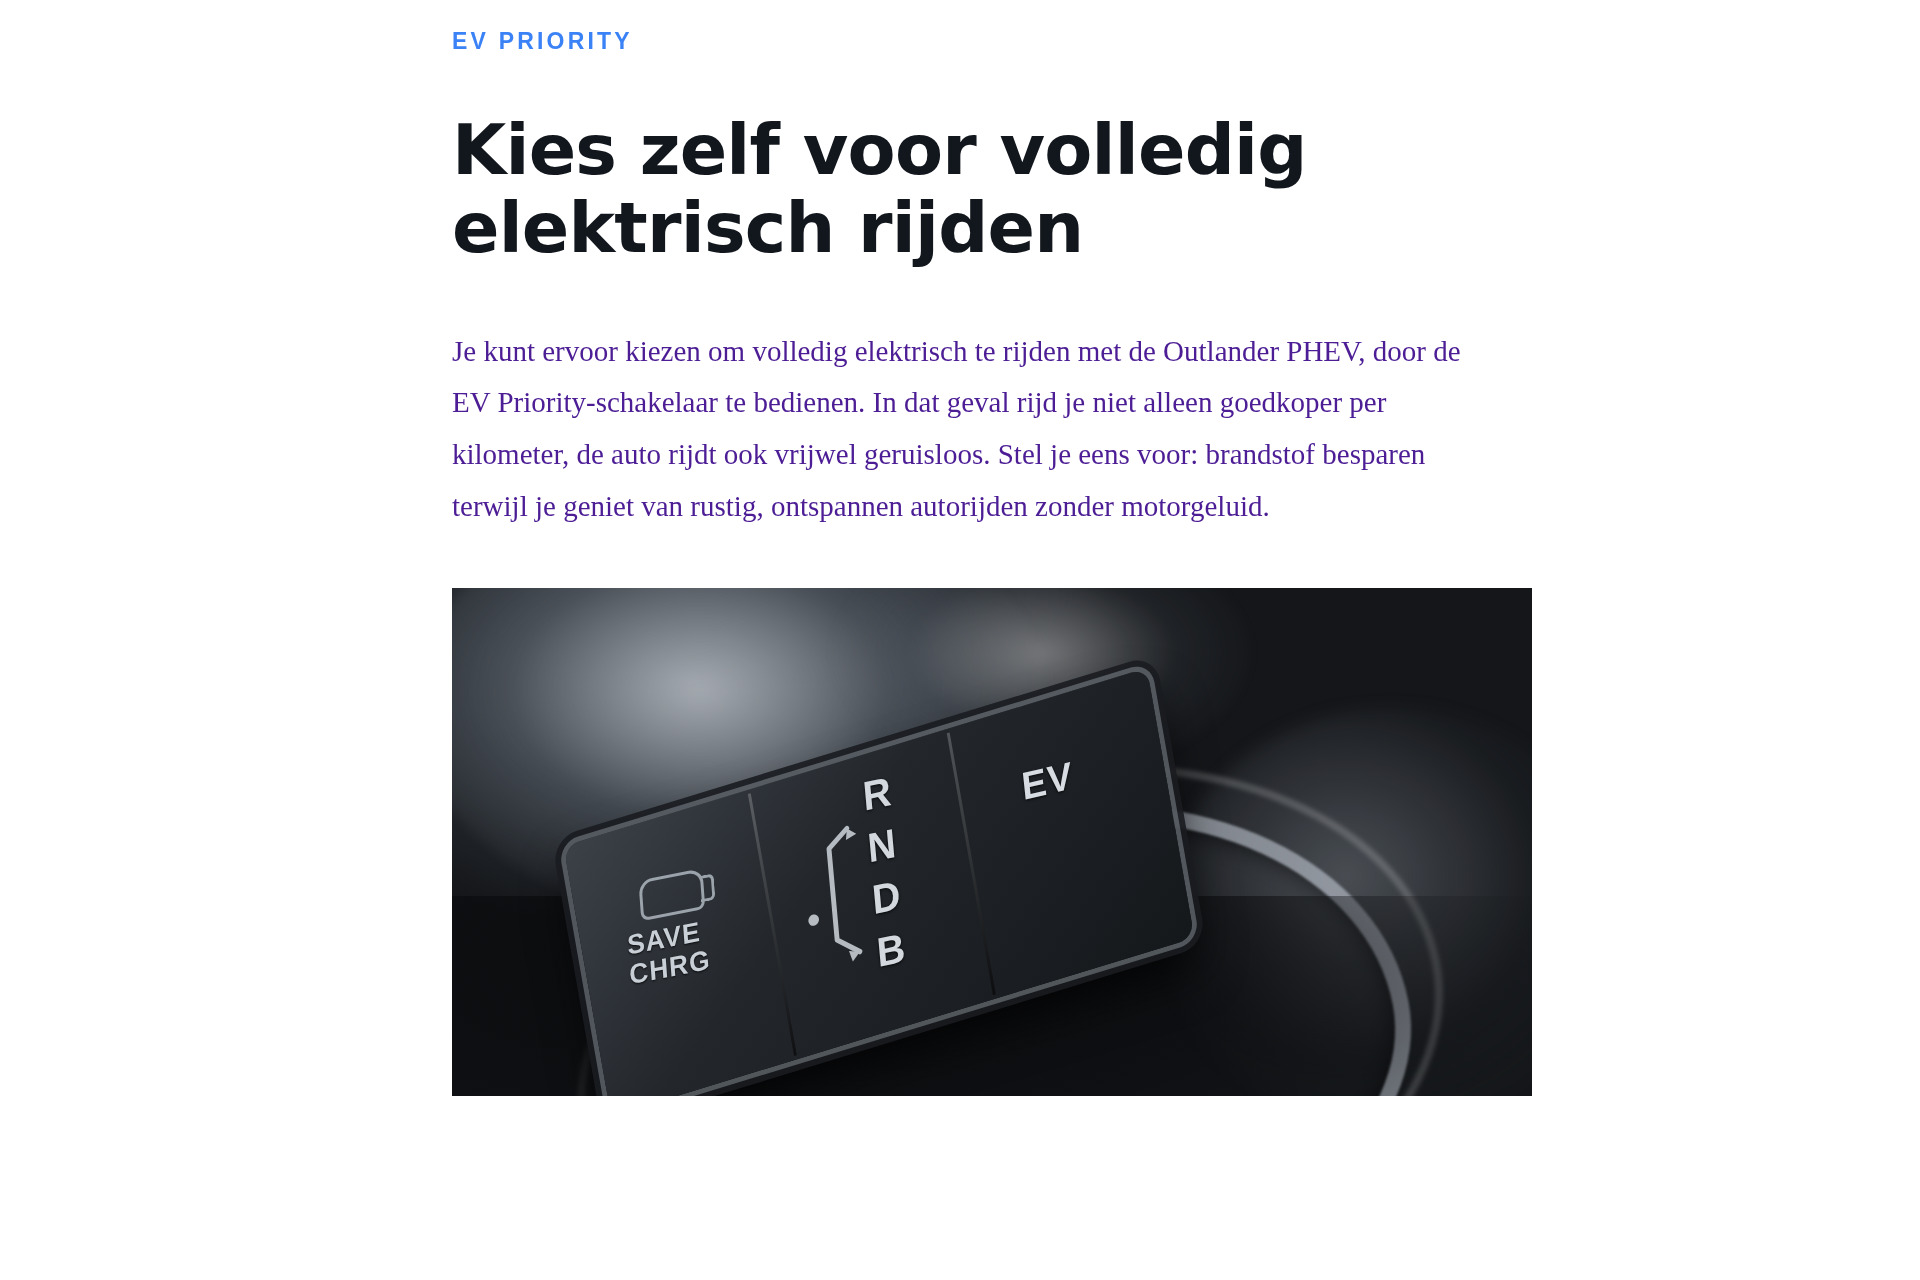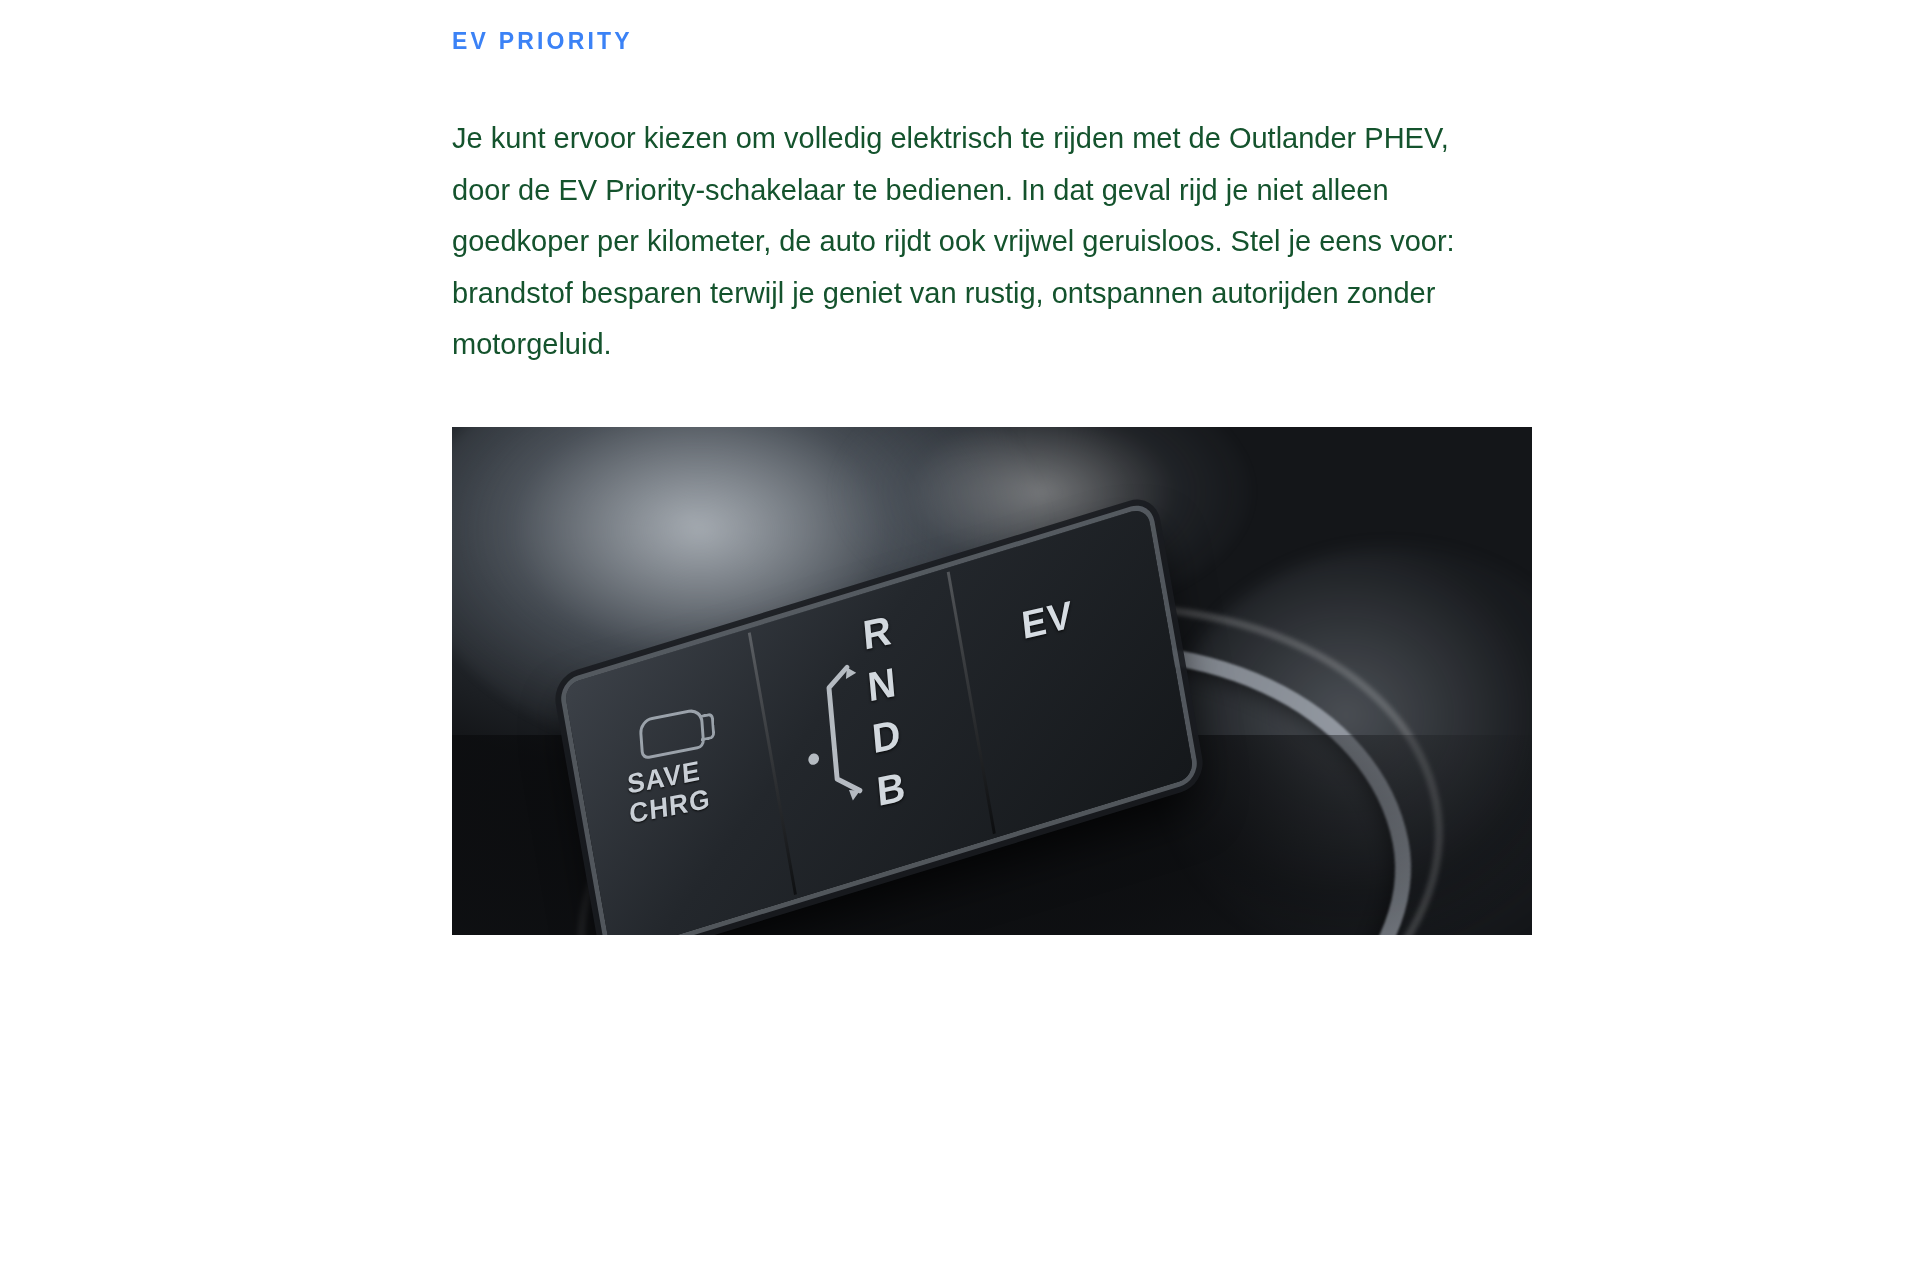--- a/index.html
+++ b/index.html
@@ -47,23 +47,23 @@
     color: #12171d;
     letter-spacing: -0.8px;
     max-width: 930px;
     font-family: "DejaVu Sans", sans-serif;
   }
 
   .body-copy {
     margin: 58px 0 0 0;
     font-size: 29px;
     line-height: 1.78;
-    color: #14532d;
+    color: #4c1d95;
     max-width: 1025px;
-    font-family: Liberation Sans, sans-serif;
+    font-family: Liberation Serif, serif;
     font-weight: 400;
   }
 
   .figure {
     position: relative;
     margin-top: 56px;
     width: 1080px;
     height: 508px;
     overflow: hidden;
     background: #0b0d10;
@@ -223,20 +223,21 @@
 </style>
 </head>
 <body>
 
 <div class="page">
 
   <div class="content">
 
     <div class="eyebrow">EV PRIORITY</div>
 
+    <h1 class="headline">Kies zelf voor volledig elektrisch rijden</h1>
 
     <p class="body-copy">Je kunt ervoor kiezen om volledig elektrisch te rijden met de Outlander PHEV, door de EV Priority-schakelaar te bedienen. In dat geval rijd je niet alleen goedkoper per kilometer, de auto rijdt ook vrijwel geruisloos. Stel je eens voor: brandstof besparen terwijl je geniet van rustig, ontspannen autorijden zonder motorgeluid.</p>
 
     <figure class="figure" style="margin:56px 0 0 0;">
       <div class="photo">
         <div class="gloss-a"></div>
         <div class="gloss-b"></div>
         <div class="gloss-c"></div>
         <div class="trim-arc2"></div>
         <div class="trim-arc"></div>

